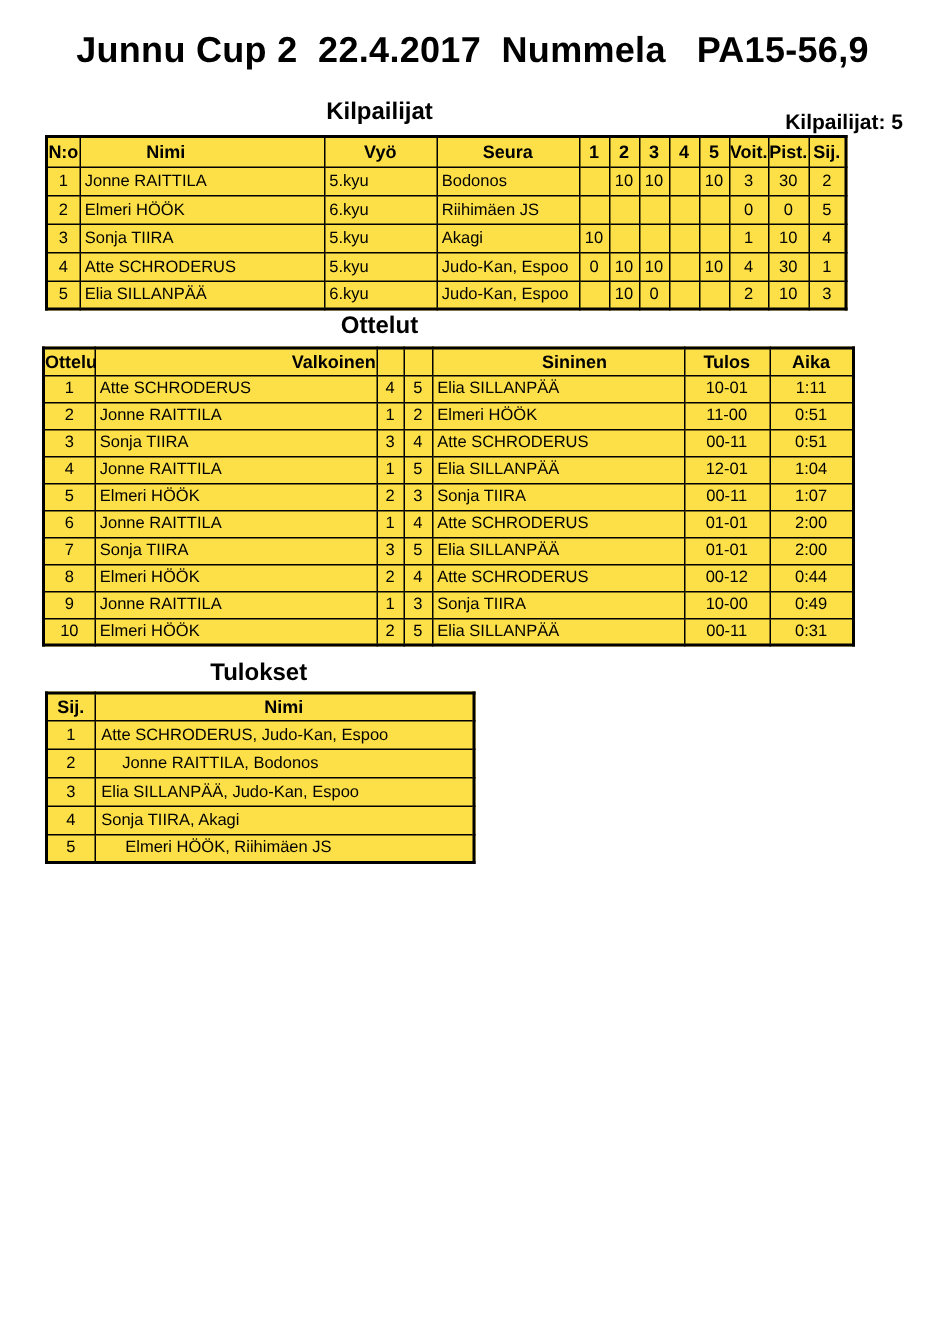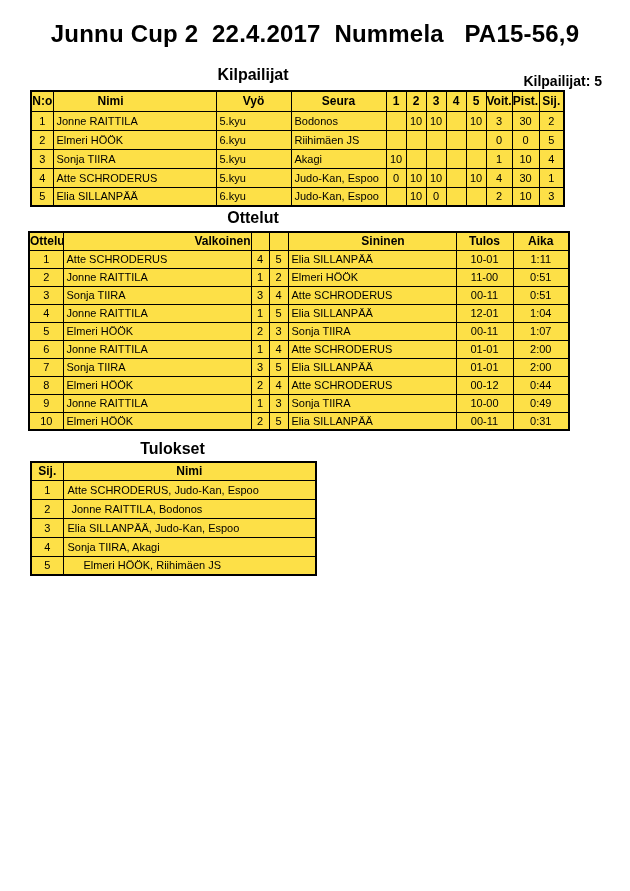--- a/index.html
+++ b/index.html
@@ -271,21 +271,21 @@
       <th>Nimi</th>
     </tr>
   </thead>
   <tbody>
     <tr>
       <td class="c">1</td>
       <td class="l" style="padding-left:4px">Atte SCHRODERUS, Judo-Kan, Espoo</td>
     </tr>
     <tr>
       <td class="c">2</td>
-      <td class="l" style="padding-left:8px">Jonne RAITTILA, Bodonos</td>
+      <td class="l" style="padding-left:18px">Jonne RAITTILA, Bodonos</td>
     </tr>
     <tr>
       <td class="c">3</td>
       <td class="l" style="padding-left:4px">Elia SILLANPÄÄ, Judo-Kan, Espoo</td>
     </tr>
     <tr>
       <td class="c">4</td>
       <td class="l" style="padding-left:4px">Sonja TIIRA, Akagi</td>
     </tr>
     <tr>

